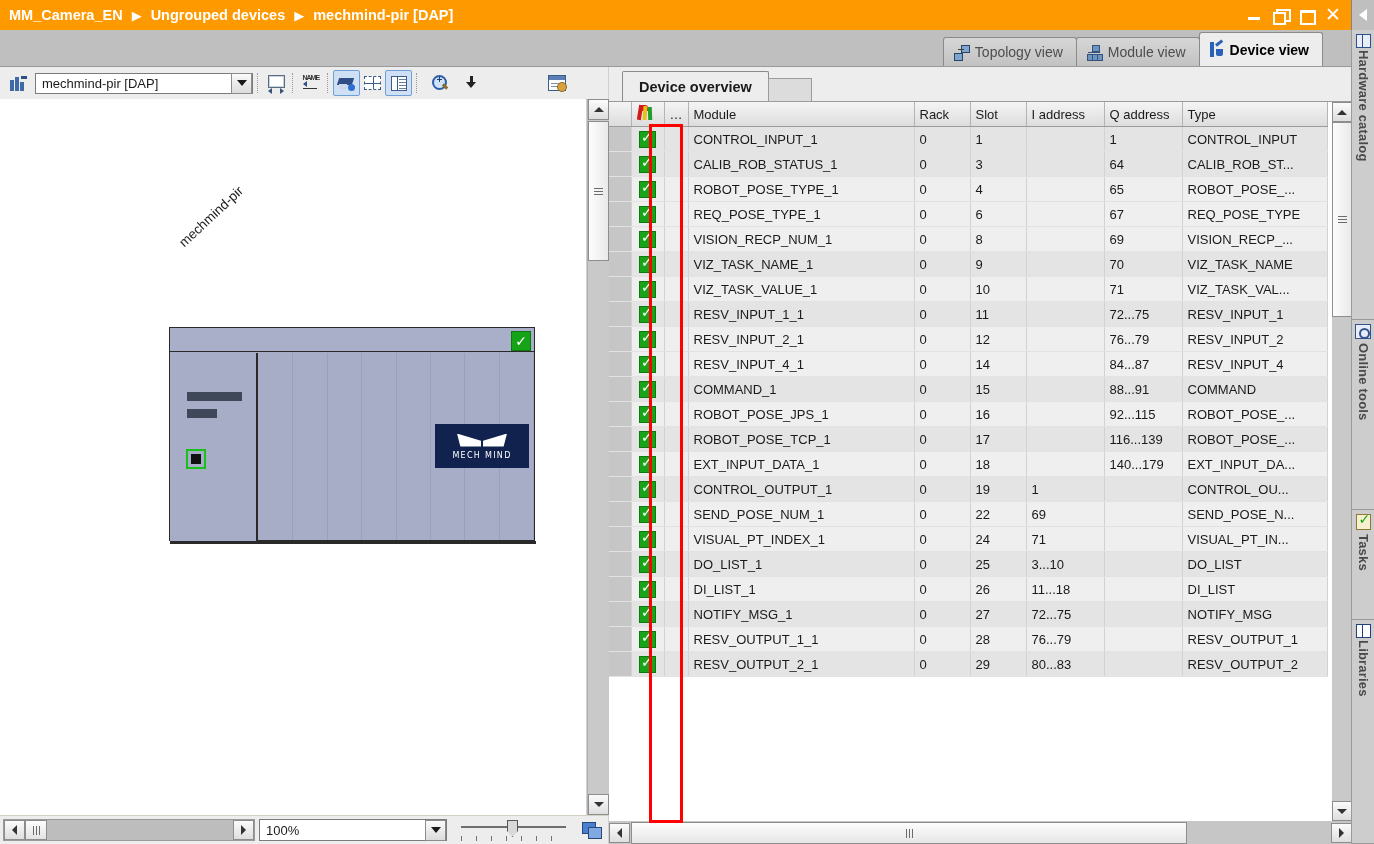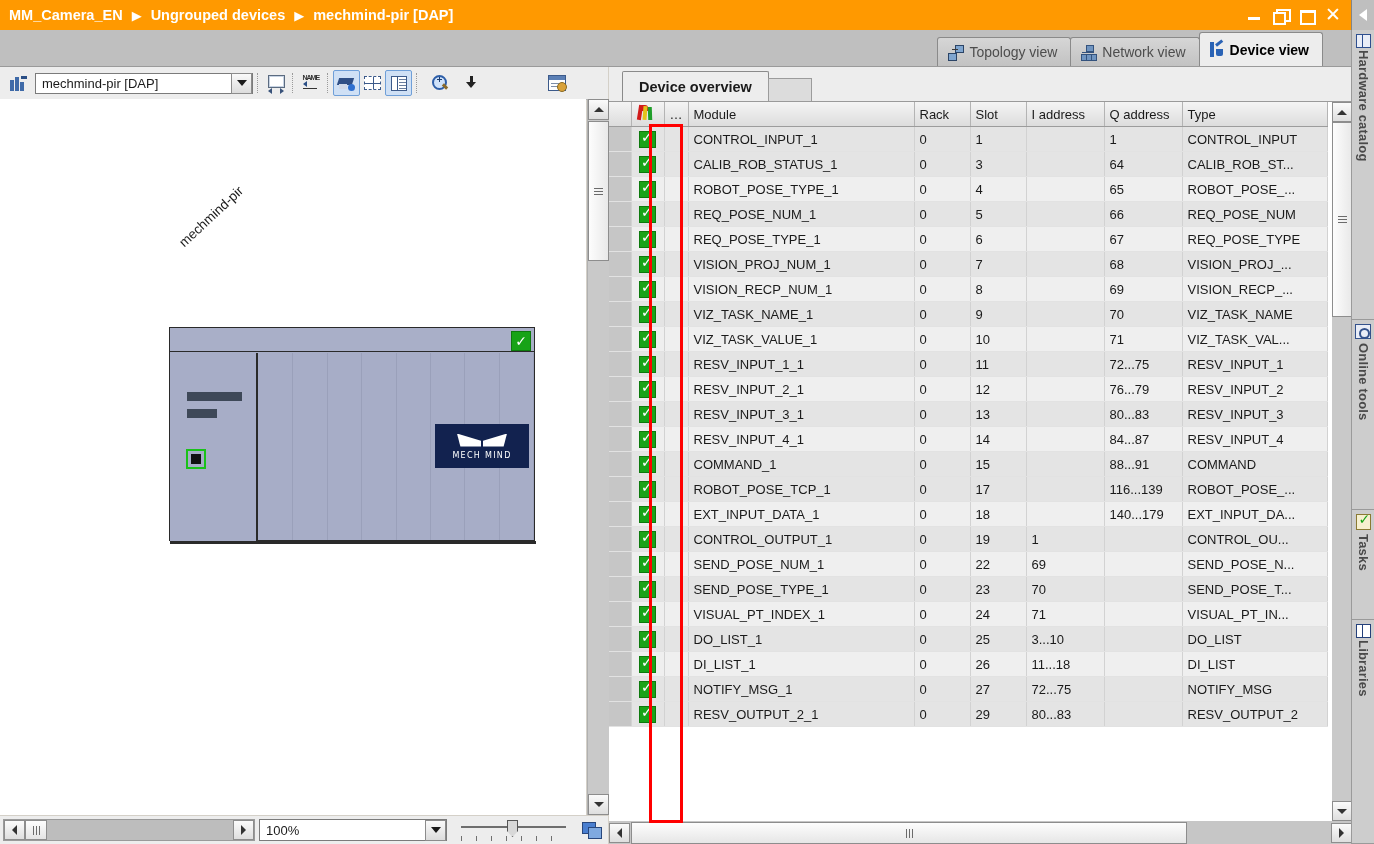--- a/index.html
+++ b/index.html
@@ -286,21 +286,21 @@
         <span>Topology view</span>
       </div>
       <div class="vtab">
         <span class="ico ico-network">
             <i class="top"></i>
             <i class="bar"></i>
             <i class="b1"></i>
             <i class="b2"></i>
             <i class="b3"></i>
           </span>
-        <span>Network view</span>
+        <span>Module view</span>
       </div>
       <div class="vtab active">
         <span class="ico ico-device">
             <i class="r1"></i>
             <i class="r2"></i>
             <i class="r3"></i>
           </span>
         <span>Device view</span>
       </div>
     </div>
@@ -530,53 +530,31 @@
               <td class="c-grip"></td>
               <td class="c-chk"><span class="okbox"></span></td>
               <td></td>
               <td>ROBOT_POSE_TYPE_1</td>
               <td>0</td>
               <td>4</td>
               <td></td>
               <td>65</td>
               <td>ROBOT_POSE_...</td>
             </tr>
-            <tr class="r-even">
-              <td class="c-grip"></td>
-              <td class="c-chk"><span class="okbox"></span></td>
-              <td></td>
-              <td>REQ_POSE_NUM_1</td>
-              <td>0</td>
-              <td>5</td>
-              <td></td>
-              <td>66</td>
-              <td>REQ_POSE_NUM</td>
-            </tr>
             <tr class="r-odd">
               <td class="c-grip"></td>
               <td class="c-chk"><span class="okbox"></span></td>
               <td></td>
               <td>REQ_POSE_TYPE_1</td>
               <td>0</td>
               <td>6</td>
               <td></td>
               <td>67</td>
               <td>REQ_POSE_TYPE</td>
             </tr>
-            <tr class="r-even">
-              <td class="c-grip"></td>
-              <td class="c-chk"><span class="okbox"></span></td>
-              <td></td>
-              <td>VISION_PROJ_NUM_1</td>
-              <td>0</td>
-              <td>7</td>
-              <td></td>
-              <td>68</td>
-              <td>VISION_PROJ_...</td>
-            </tr>
             <tr class="r-odd">
               <td class="c-grip"></td>
               <td class="c-chk"><span class="okbox"></span></td>
               <td></td>
               <td>VISION_RECP_NUM_1</td>
               <td>0</td>
               <td>8</td>
               <td></td>
               <td>69</td>
               <td>VISION_RECP_...</td>
@@ -618,31 +596,20 @@
               <td class="c-grip"></td>
               <td class="c-chk"><span class="okbox"></span></td>
               <td></td>
               <td>RESV_INPUT_2_1</td>
               <td>0</td>
               <td>12</td>
               <td></td>
               <td>76...79</td>
               <td>RESV_INPUT_2</td>
             </tr>
-            <tr class="r-even">
-              <td class="c-grip"></td>
-              <td class="c-chk"><span class="okbox"></span></td>
-              <td></td>
-              <td>RESV_INPUT_3_1</td>
-              <td>0</td>
-              <td>13</td>
-              <td></td>
-              <td>80...83</td>
-              <td>RESV_INPUT_3</td>
-            </tr>
             <tr class="r-odd">
               <td class="c-grip"></td>
               <td class="c-chk"><span class="okbox"></span></td>
               <td></td>
               <td>RESV_INPUT_4_1</td>
               <td>0</td>
               <td>14</td>
               <td></td>
               <td>84...87</td>
               <td>RESV_INPUT_4</td>
@@ -651,20 +618,31 @@
               <td class="c-grip"></td>
               <td class="c-chk"><span class="okbox"></span></td>
               <td></td>
               <td>COMMAND_1</td>
               <td>0</td>
               <td>15</td>
               <td></td>
               <td>88...91</td>
               <td>COMMAND</td>
             </tr>
+            <tr class="r-odd">
+              <td class="c-grip"></td>
+              <td class="c-chk"><span class="okbox"></span></td>
+              <td></td>
+              <td>ROBOT_POSE_JPS_1</td>
+              <td>0</td>
+              <td>16</td>
+              <td></td>
+              <td>92...115</td>
+              <td>ROBOT_POSE_...</td>
+            </tr>
             <tr class="r-even">
               <td class="c-grip"></td>
               <td class="c-chk"><span class="okbox"></span></td>
               <td></td>
               <td>ROBOT_POSE_TCP_1</td>
               <td>0</td>
               <td>17</td>
               <td></td>
               <td>116...139</td>
               <td>ROBOT_POSE_...</td>
@@ -695,31 +673,20 @@
               <td class="c-grip"></td>
               <td class="c-chk"><span class="okbox"></span></td>
               <td></td>
               <td>SEND_POSE_NUM_1</td>
               <td>0</td>
               <td>22</td>
               <td>69</td>
               <td></td>
               <td>SEND_POSE_N...</td>
             </tr>
-            <tr class="r-even">
-              <td class="c-grip"></td>
-              <td class="c-chk"><span class="okbox"></span></td>
-              <td></td>
-              <td>SEND_POSE_TYPE_1</td>
-              <td>0</td>
-              <td>23</td>
-              <td>70</td>
-              <td></td>
-              <td>SEND_POSE_T...</td>
-            </tr>
             <tr class="r-odd">
               <td class="c-grip"></td>
               <td class="c-chk"><span class="okbox"></span></td>
               <td></td>
               <td>VISUAL_PT_INDEX_1</td>
               <td>0</td>
               <td>24</td>
               <td>71</td>
               <td></td>
               <td>VISUAL_PT_IN...</td>
@@ -749,20 +716,31 @@
             <tr class="r-even">
               <td class="c-grip"></td>
               <td class="c-chk"><span class="okbox"></span></td>
               <td></td>
               <td>NOTIFY_MSG_1</td>
               <td>0</td>
               <td>27</td>
               <td>72...75</td>
               <td></td>
               <td>NOTIFY_MSG</td>
+            </tr>
+            <tr class="r-odd">
+              <td class="c-grip"></td>
+              <td class="c-chk"><span class="okbox"></span></td>
+              <td></td>
+              <td>RESV_OUTPUT_1_1</td>
+              <td>0</td>
+              <td>28</td>
+              <td>76...79</td>
+              <td></td>
+              <td>RESV_OUTPUT_1</td>
             </tr>
             <tr class="r-even">
               <td class="c-grip"></td>
               <td class="c-chk"><span class="okbox"></span></td>
               <td></td>
               <td>RESV_OUTPUT_2_1</td>
               <td>0</td>
               <td>29</td>
               <td>80...83</td>
               <td></td>

